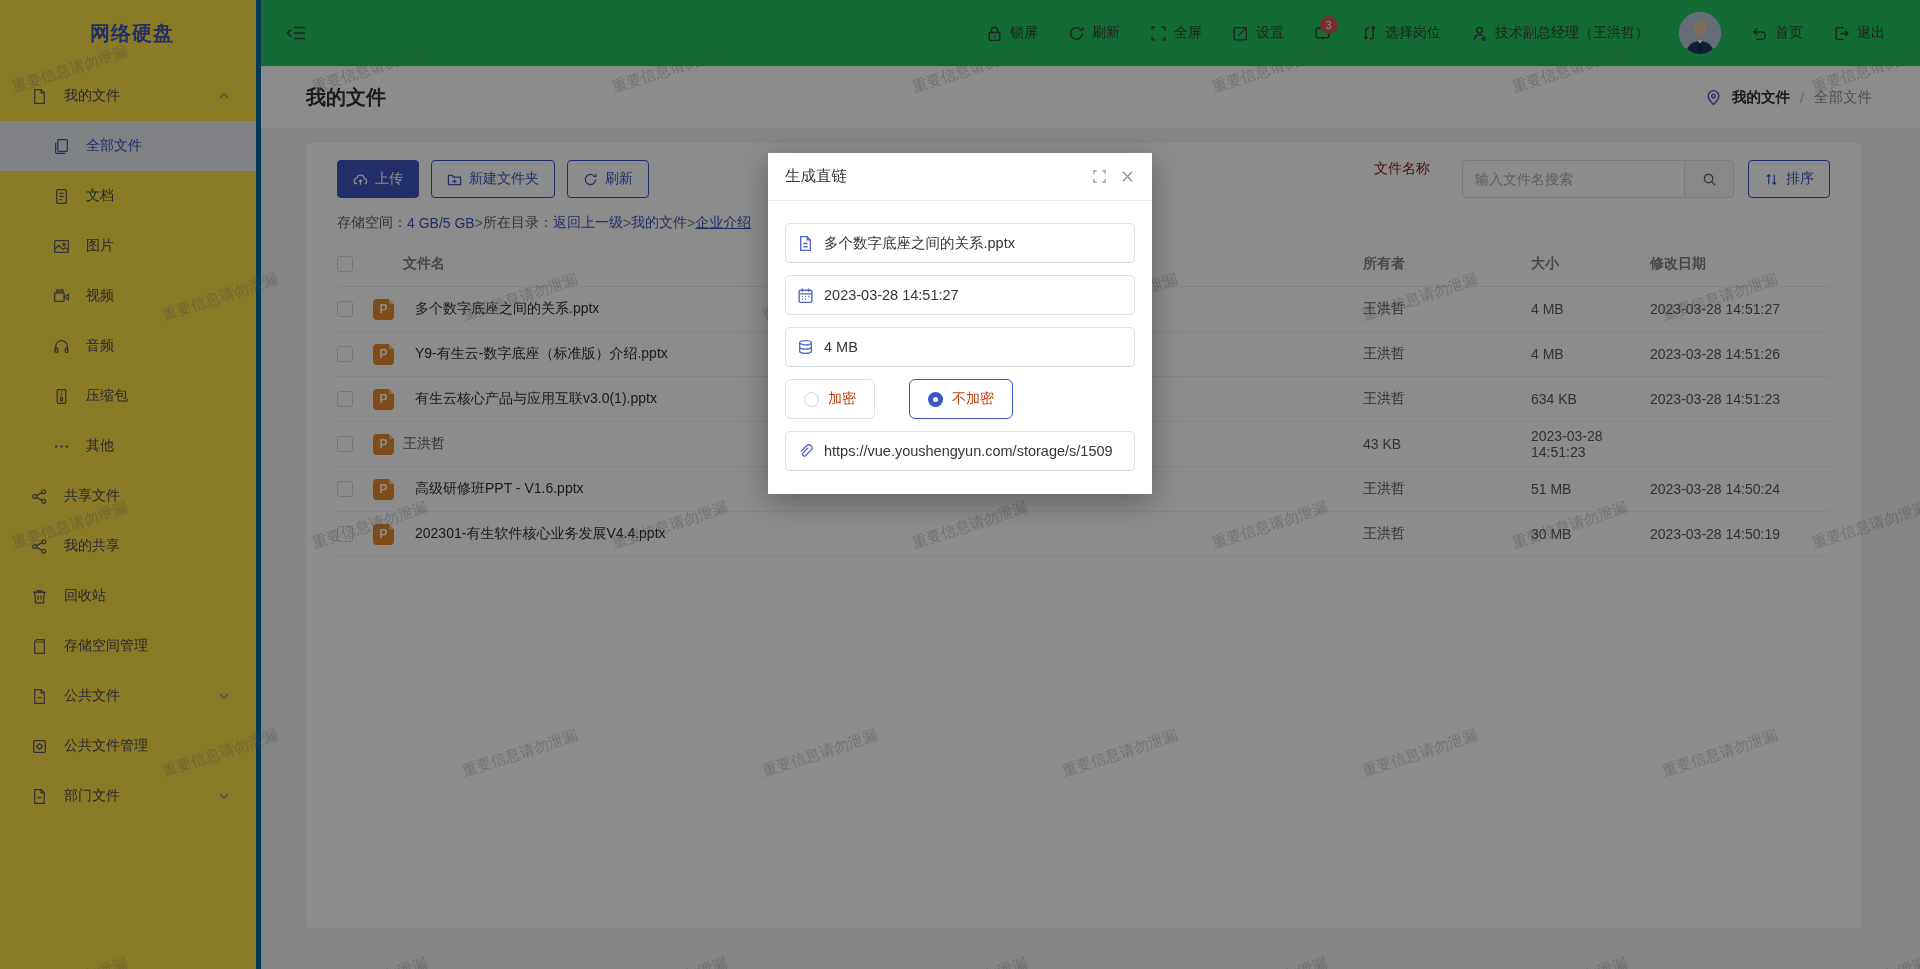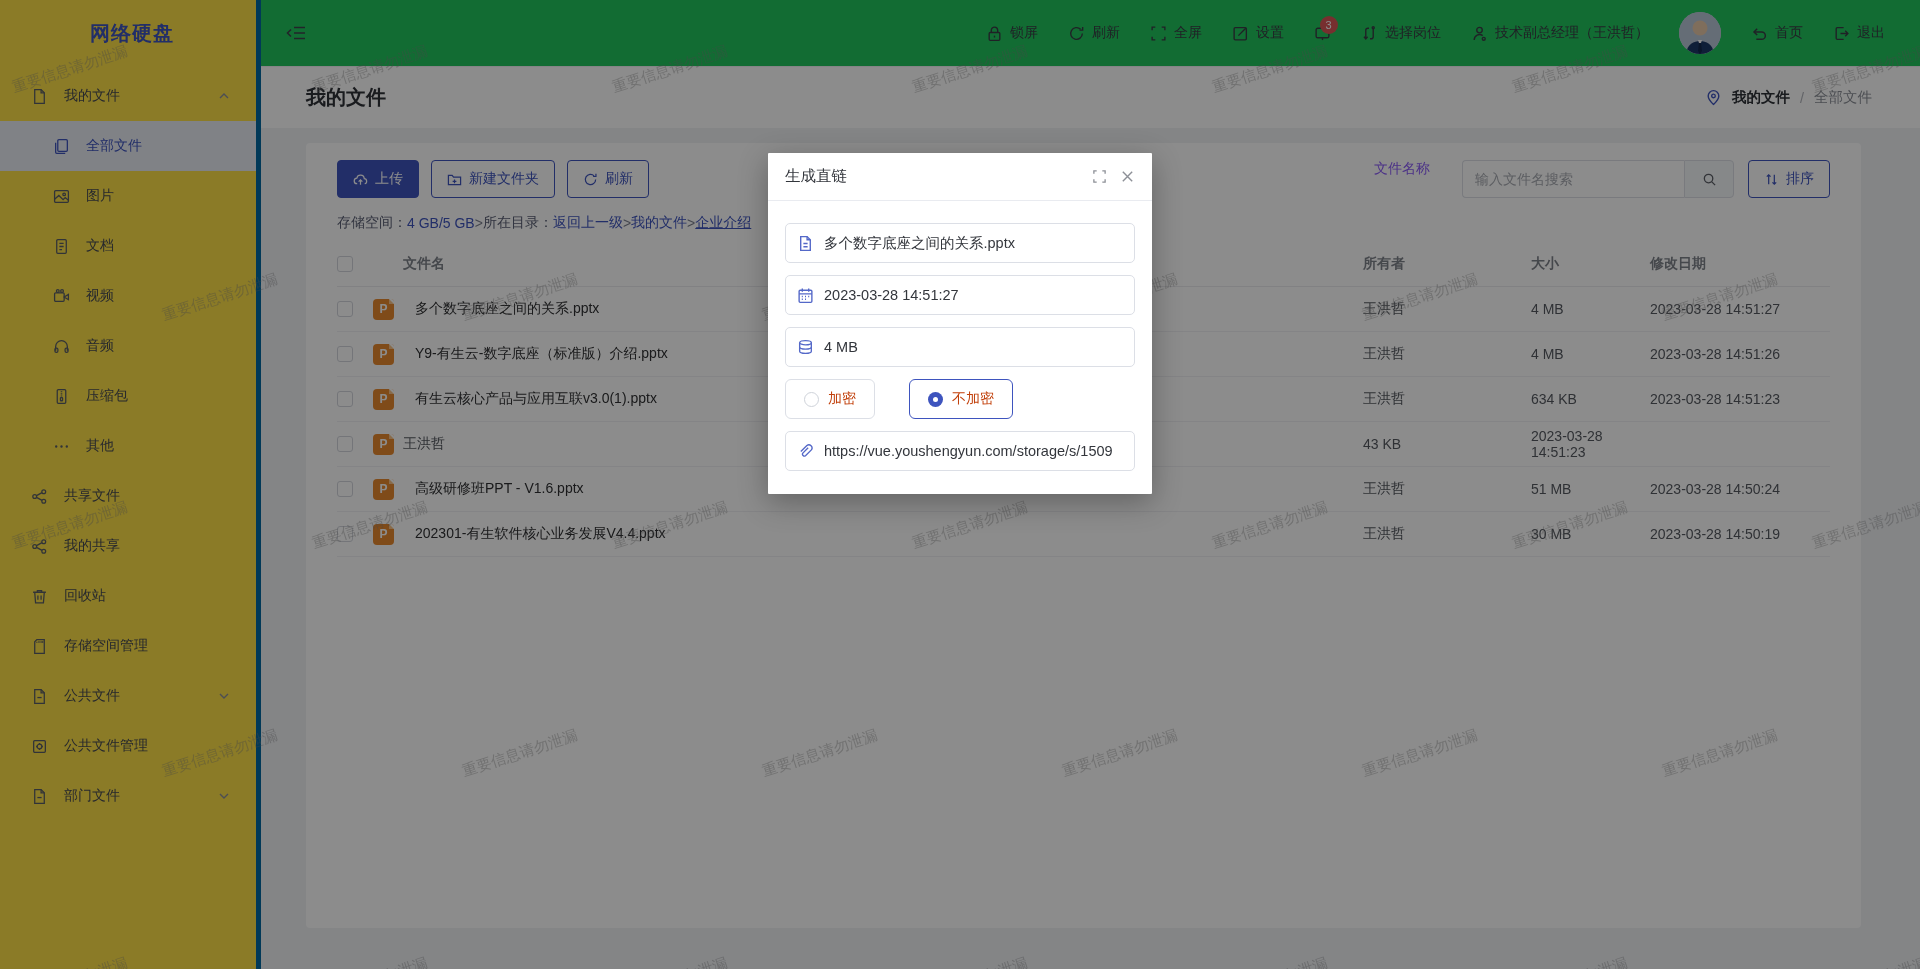--- a/index.html
+++ b/index.html
@@ -43,21 +43,21 @@
 
   
   .content { flex:1; padding:15px 59px 41px 45px; }
   .card { background:#fff; border-radius:4px; height:100%; padding:17px 31px 0 31px; }
   .toolbar { display:flex; align-items:flex-start; }
   .btn { height:38px; display:inline-flex; align-items:center; gap:7px; border-radius:4px; padding:0 15px;
     font-size:14px; cursor:pointer; border:1px solid #3e54be; background:#fff; color:#3e54be; margin-right:12px; }
   .btn .bic { width:15px; height:15px; }
   .btn.primary { background:#3e54be; color:#fff; border-color:#3e54be; }
   .tspacer { flex:1; }
-  .slabel { color:#8b5cf6; margin-right:12px; white-space:nowrap; }
+  .slabel { color:#7f1d1d; margin-right:12px; white-space:nowrap; }
   .searchwrap { display:flex; align-items:stretch; height:38px; margin-right:14px;padding-left:20px; }
   .searchwrap input { width:222px; border:1px solid #dcdfe6; border-right:none; border-radius:4px 0 0 4px;
     padding:0 12px; font-size:14px; color:#303133; outline:none; background:#fff; font-family:inherit; }
   .searchwrap input::placeholder { color:#a8abb2; }
   .searchbtn { width:50px; background:#f5f7fa; border:1px solid #dcdfe6; border-radius:0 4px 4px 0;
     display:flex; align-items:center; justify-content:center; color:#5b5f66; cursor:pointer; }
   .searchbtn svg { width:15px; height:15px; }
   .sortbtn { margin-right:0; }
 
   .pathbar { display:flex; align-items:center; margin:16px 0 10px 0; font-size:14px; color:#5b6075; white-space:nowrap; }
@@ -130,36 +130,36 @@
               <rect x="4.5" y="1.5" width="9" height="11" rx="1"></rect>
               <path d="M2.5 4.5v9a1 1 0 0 0 1 1h8"></path>
             </svg>
         </span>
         <span>全部文件</span>
       </div>
 
       <div class="si sub">
         <span class="ic">
           <svg viewBox="0 0 16 16" width="17" height="17" fill="none" stroke="currentColor" stroke-width="1.2">
+              <rect x="3.5" y="1.5" width="9" height="13" rx="1"></rect>
+              <path d="M6 5h4M6 8h4M6 11h2.5"></path>
+            </svg>
+        </span>
+        <span>文档</span>
+      </div>
+
+      <div class="si sub">
+        <span class="ic">
+          <svg viewBox="0 0 16 16" width="17" height="17" fill="none" stroke="currentColor" stroke-width="1.2">
               <rect x="1.5" y="2.5" width="13" height="11" rx="1"></rect>
               <path d="M1.5 10.5l4-3.5 4 4 2-2 3 2.5"></path>
               <circle cx="10.5" cy="6" r="1.2"></circle>
             </svg>
         </span>
         <span>图片</span>
-      </div>
-
-      <div class="si sub">
-        <span class="ic">
-          <svg viewBox="0 0 16 16" width="17" height="17" fill="none" stroke="currentColor" stroke-width="1.2">
-              <rect x="3.5" y="1.5" width="9" height="13" rx="1"></rect>
-              <path d="M6 5h4M6 8h4M6 11h2.5"></path>
-            </svg>
-        </span>
-        <span>文档</span>
       </div>
 
       <div class="si sub">
         <span class="ic">
           <svg viewBox="0 0 16 16" width="17" height="17" fill="none" stroke="currentColor" stroke-width="1.2">
               <rect x="1.5" y="4.5" width="9" height="8" rx="1"></rect>
               <path d="M10.5 8.5l4-2.5v5l-4-2.5z"></path>
               <circle cx="4.5" cy="2.8" r="1.3"></circle>
               <circle cx="8.5" cy="2.8" r="1.3"></circle>
             </svg>

